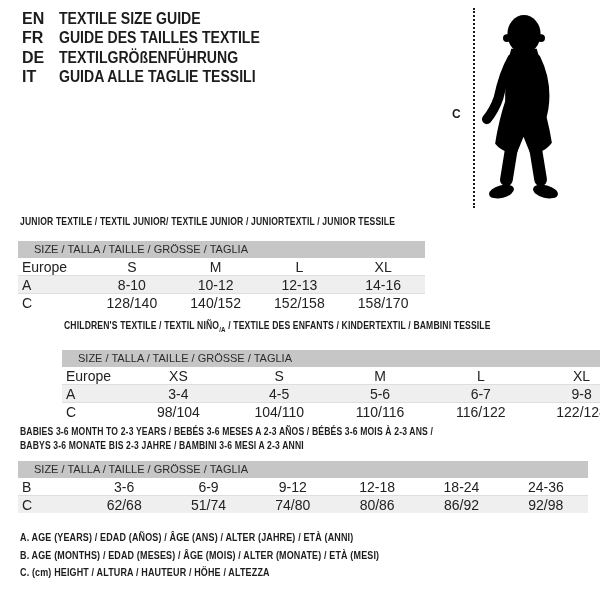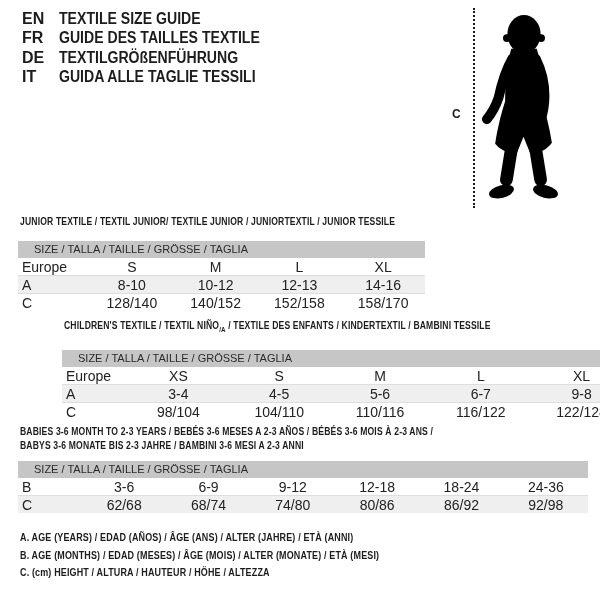--- a/index.html
+++ b/index.html
@@ -203,21 +203,21 @@
               <td>3-6</td>
               <td>6-9</td>
               <td>9-12</td>
               <td>12-18</td>
               <td>18-24</td>
               <td>24-36</td>
             </tr>
             <tr>
               <td class="row-label">C</td>
               <td>62/68</td>
-              <td>68/74</td>
+              <td>51/74</td>
               <td>74/80</td>
               <td>80/86</td>
               <td>86/92</td>
               <td>92/98</td>
             </tr>
           </tbody>
         </table>
       </div>
     </div>
 

